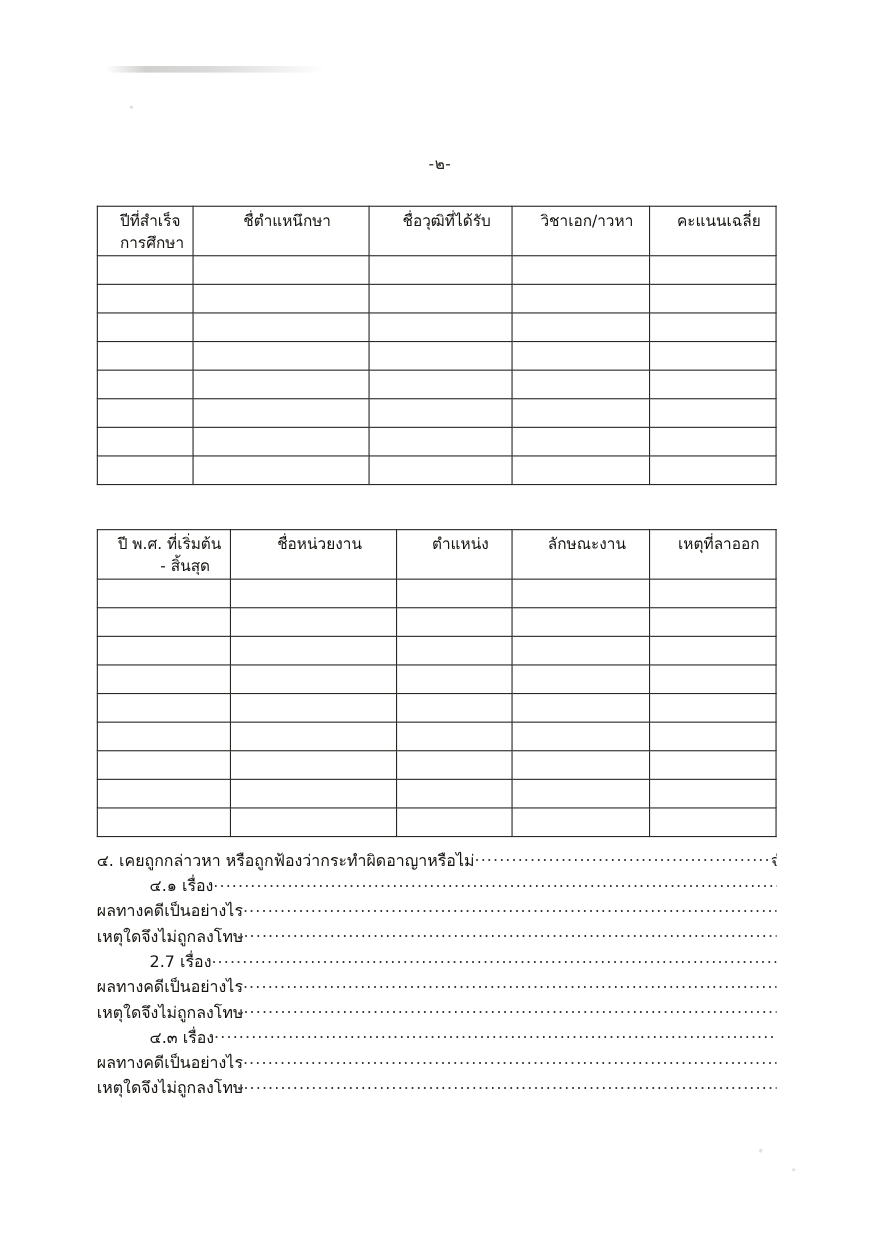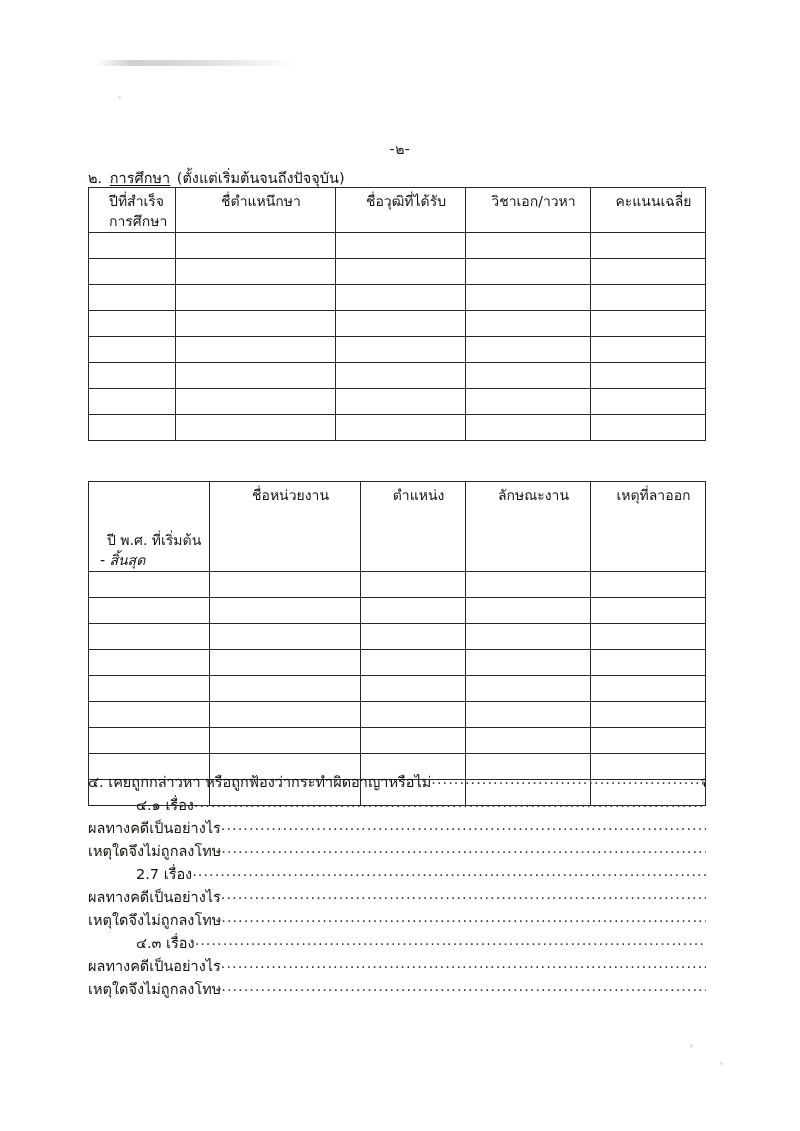--- a/index.html
+++ b/index.html
@@ -78,22 +78,22 @@
     line-height: 1.45;
     font-size: 14px;
     padding-left: 11px;
   }
   table.form-table th .sub {
     display: block;
     text-align: center;
   }
   table.form-table th.col-left .sub1 { display: block; text-align: left; padding-left: 9px; }
   table.form-table th.col-left .sub2 { display: block; text-align: left; padding-left: 9px; }
-  table.form-table th.col-left2 .sub1 { display: block; text-align: left; padding-left: 7px; margin-top: 45px; }
-  table.form-table th.col-left2 .sub2 { display: block; text-align: left; padding-right: 18px; font-style: italic; }
+  table.form-table th.col-left2 .sub1 { display: block; text-align: left; padding-left: 7px; }
+  table.form-table th.col-left2 .sub2 { display: block; text-align: right; padding-right: 18px; }
   table.form-table td.cell { height: 25px; }
 
   .q-block {
     position: absolute;
     left: 88px;
     width: 618px;
     font-size: 14.5px;
     color: #16130f;
   }
   .q-line {
@@ -117,25 +117,20 @@
 
 <div class="page">
 
   <div class="scan-artifact"></div>
   <div class="scan-speck" style="left:118px;top:96px;width:3px;height:3px;"></div>
   <div class="scan-speck" style="left:690px;top:1044px;width:3px;height:4px;"></div>
   <div class="scan-speck" style="left:720px;top:1062px;width:3px;height:3px;"></div>
 
   <div class="page-marker">-๒-</div>
 
-  <div class="section-heading" style="top:166px;">
-    <span class="num">๒.</span>
-    <span class="underlined">การศึกษา</span>
-    <span class="paren">(ตั้งแต่เริ่มต้นจนถึงปัจจุบัน)</span>
-  </div>
 
   <table class="form-table" style="left:88px; top:187px; width:617px;">
     <colgroup>
       <col style="width:87px">
         <col style="width:160px">
         <col style="width:130px">
         <col style="width:125px">
         <col style="width:115px">
     </colgroup>
     <thead>

